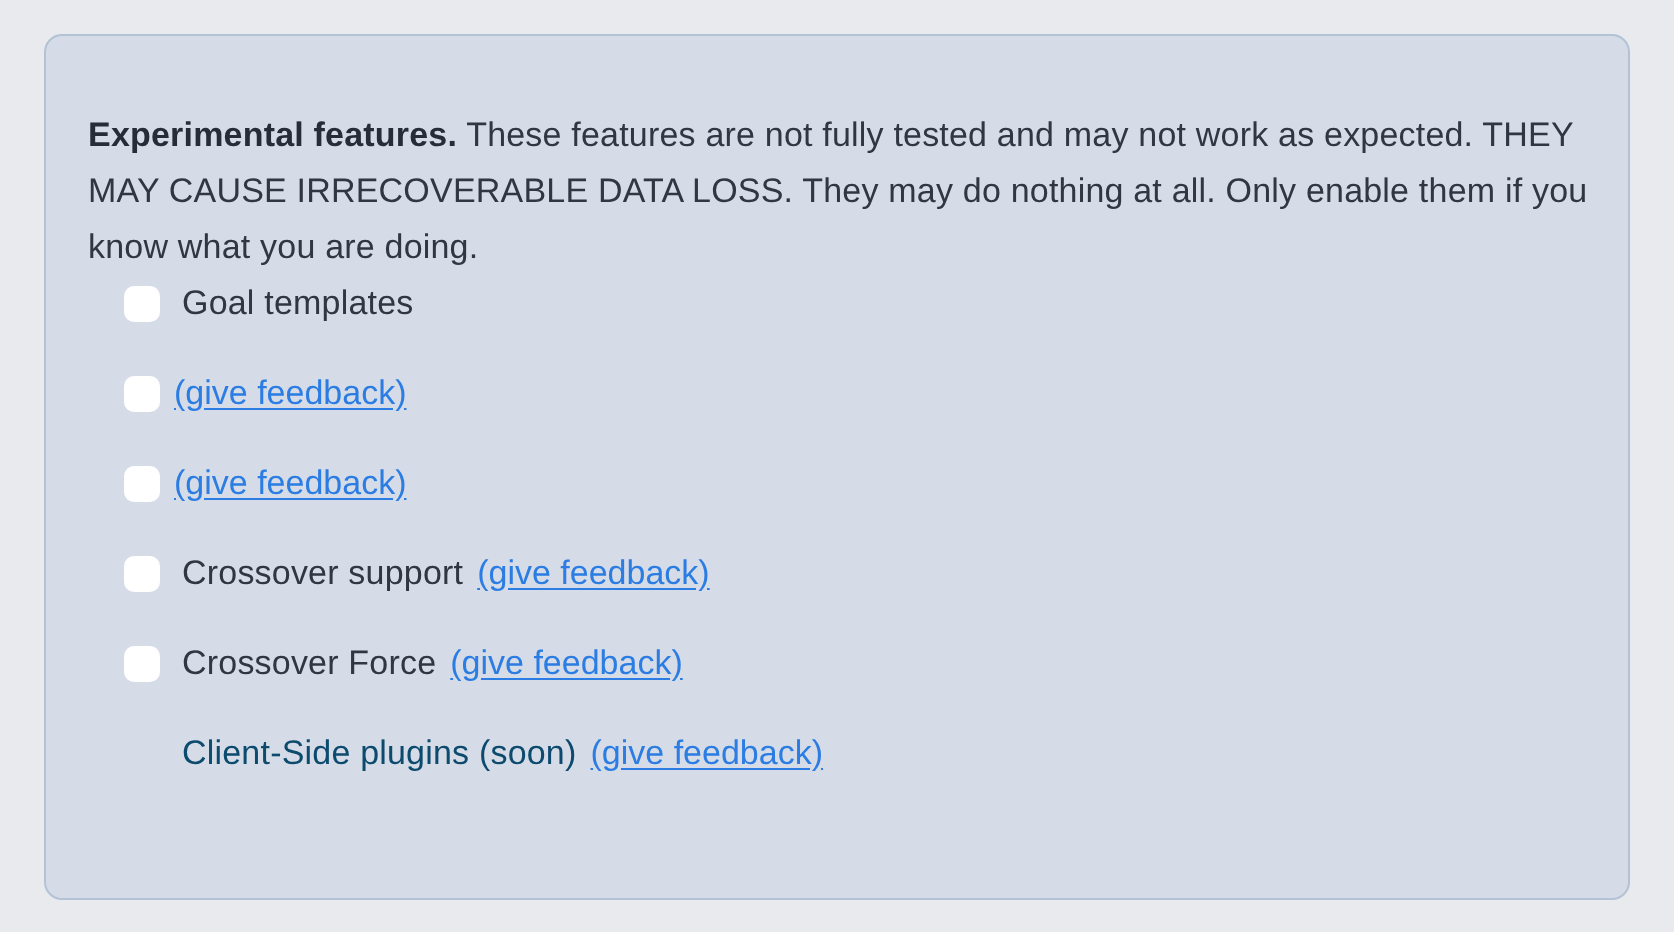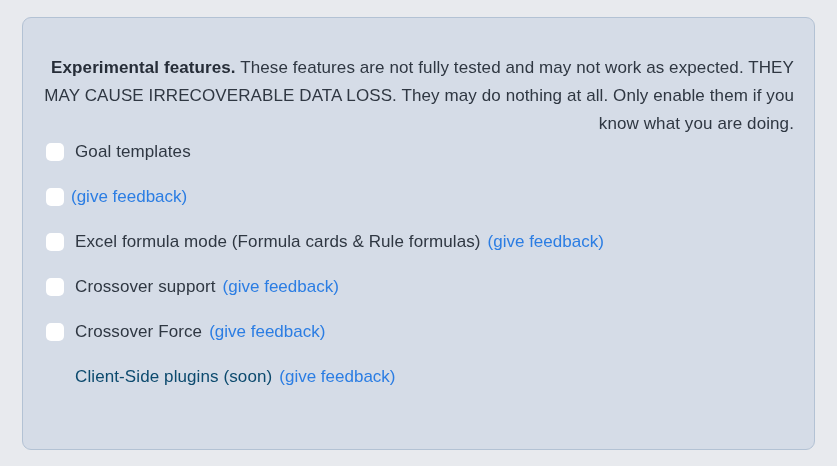--- a/index.html
+++ b/index.html
@@ -29,32 +29,32 @@
 
   .intro {
     position: absolute;
     left: 21px;
     top: 19px;
     width: 750px;
     font-size: 17px;
     line-height: 28px;
     color: #2f3742;
     letter-spacing: 0.1px;
-    text-align: right;
   }
   .intro b {
     font-weight: bold;
     color: #262d38;
   }
 
   .options {
     position: absolute;
     left: 0;
     top: 111px;
     width: 100%;
+    padding-left: 16px;
   }
 
   .option-row {
     position: relative;
     height: 45px;
     display: flex;
     align-items: center;
     padding-left: 23px;
   }
 
@@ -73,20 +73,21 @@
     color: #2f3742;
     letter-spacing: 0.1px;
     white-space: nowrap;
   }
 
   .feedback-link {
     margin-left: 7px;
     font-size: 17px;
     line-height: 20px;
     color: #2b7de3;
+    text-decoration: underline;
     text-underline-offset: 2px;
     white-space: nowrap;
     cursor: pointer;
   }
 
   .option-row.disabled .option-label {
     color: #0c4a6e;
   }
   .option-row.disabled .checkbox-placeholder {
     width: 18px;
@@ -107,21 +108,20 @@
       <div class="option-row">
         <span class="checkbox"></span>
         <span class="option-label">Goal templates</span>
       </div>
       <div class="option-row">
         <span class="checkbox"></span>
         <a class="feedback-link">(give feedback)</a>
       </div>
       <div class="option-row">
         <span class="checkbox"></span>
-        <span class="option-label">Excel formula mode (Formula cards &amp; Rule formulas)</span>
         <a class="feedback-link">(give feedback)</a>
       </div>
       <div class="option-row">
         <span class="checkbox"></span>
         <span class="option-label">Crossover support</span>
         <a class="feedback-link">(give feedback)</a>
       </div>
       <div class="option-row">
         <span class="checkbox"></span>
         <span class="option-label">Crossover Force</span>

